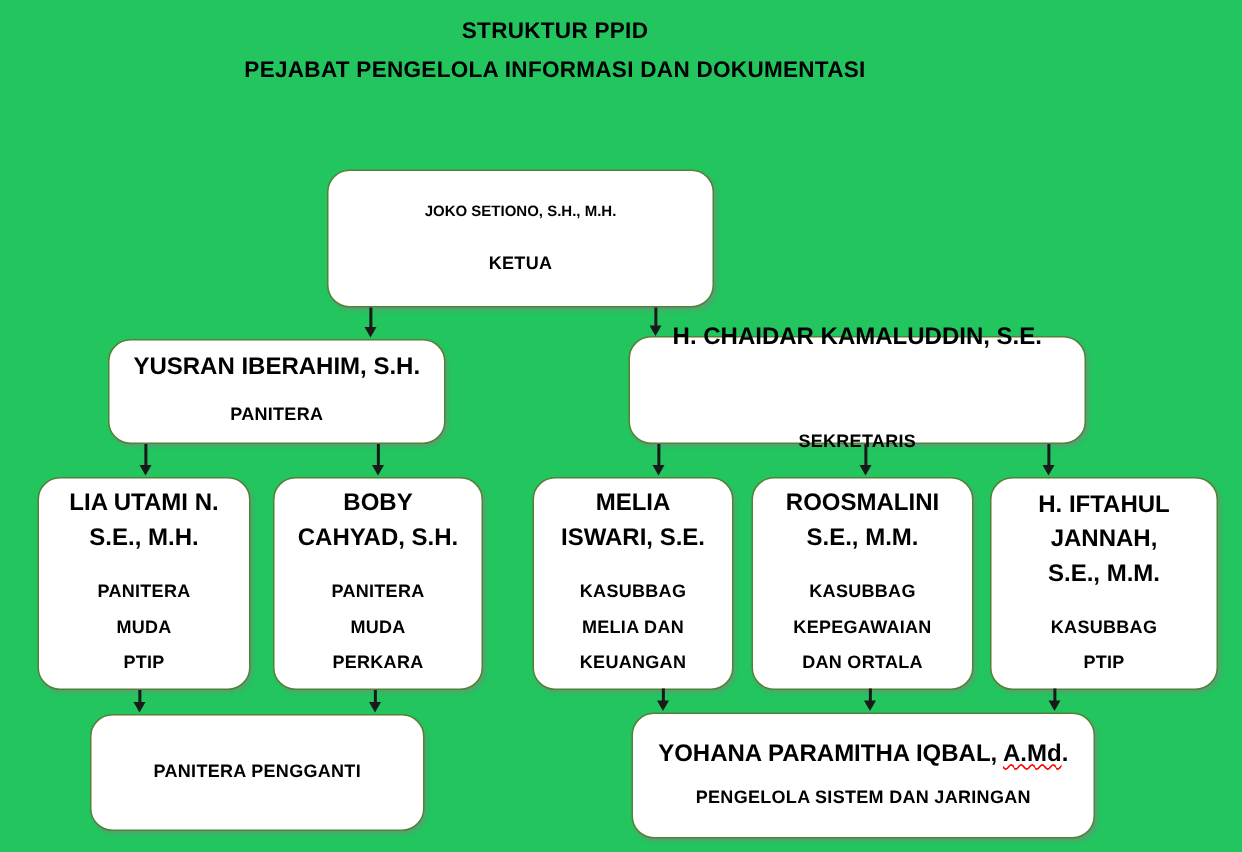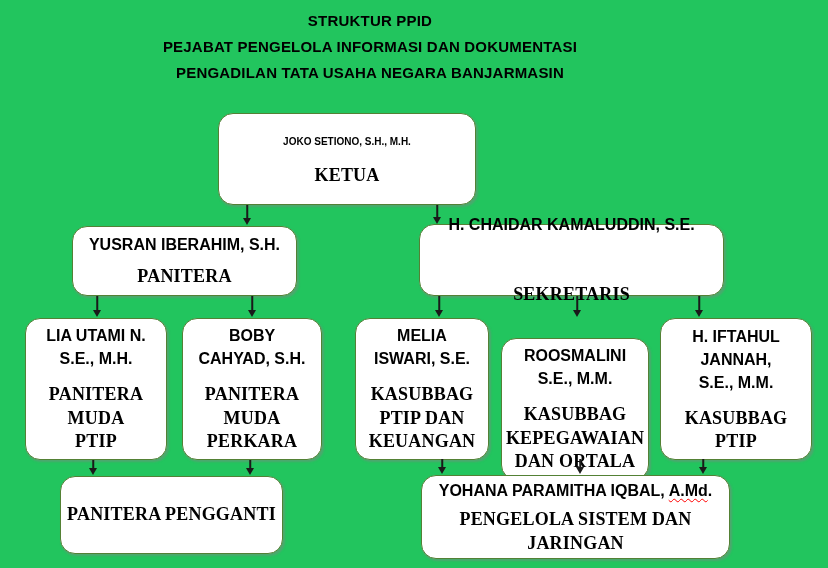--- a/index.html
+++ b/index.html
@@ -12,21 +12,21 @@
     font-weight:bold;font-size:15px;line-height:26px;letter-spacing:.2px;
   }
   .node{
     position:absolute;box-sizing:border-box;
     border:1.6px solid #538135;border-radius:15px;background:#fff;
     box-shadow:1.5px 2px 2px rgba(130,130,130,.45);
     display:flex;flex-direction:column;align-items:center;justify-content:center;
     text-align:center;font-weight:bold;
   }
   .name-block{font-size:16px;line-height:23px;margin-bottom:var(--gap,12px);}
-  .role-block{font-size:18px;line-height:23.5px;letter-spacing:.2px;font-family:Liberation Serif, serif;}
+  .role-block{font-size:12px;line-height:23.5px;letter-spacing:.2px;}
   .node-ketua .name-block{font-size:10px;}
   .squiggle{text-decoration:underline wavy #FF0000 1px;text-underline-offset:2px;}
   .arrow{position:absolute;width:10px;}
   .arrow-shaft{
     position:absolute;top:0;left:50%;transform:translateX(-50%);
     width:1.5px;height:calc(100% - 5px);background:#1a1a1a;
   }
   .arrow-head{
     position:absolute;bottom:0;left:50%;transform:translateX(-50%);
     width:0;height:0;border-left:4.5px solid transparent;
@@ -34,21 +34,20 @@
   }
 </style>
 </head>
 <body>
 
 <div class="canvas">
 
   <div class="title">
     <div>STRUKTUR PPID</div>
     <div>PEJABAT PENGELOLA INFORMASI DAN DOKUMENTASI</div>
-    <div>PENGADILAN TATA USAHA NEGARA BANJARMASIN</div>
   </div>
 
   <div class="node node-ketua" style="left:218px;top:113px;width:258px;height:92px;--gap:11px;">
     <div class="name-block">
       <div>JOKO SETIONO, S.H., M.H.</div>
     </div>
     <div class="role-block">
       <div>KETUA</div>
     </div>
   </div>
@@ -95,26 +94,26 @@
     </div>
   </div>
 
   <div class="node" style="left:355px;top:318px;width:134px;height:142px;--gap:13px;">
     <div class="name-block">
       <div>MELIA</div>
       <div>ISWARI, S.E.</div>
     </div>
     <div class="role-block">
       <div>KASUBBAG</div>
-      <div>PTIP DAN</div>
+      <div>MELIA DAN</div>
       <div>KEUANGAN</div>
     </div>
   </div>
 
-  <div class="node" style="left:501px;top:318px;width:148px;height:142px;margin-top:20px;--gap:13px;">
+  <div class="node" style="left:501px;top:318px;width:148px;height:142px;--gap:13px;">
     <div class="name-block">
       <div>ROOSMALINI</div>
       <div>S.E., M.M.</div>
     </div>
     <div class="role-block">
       <div>KASUBBAG</div>
       <div>KEPEGAWAIAN</div>
       <div>DAN ORTALA</div>
     </div>
   </div>

